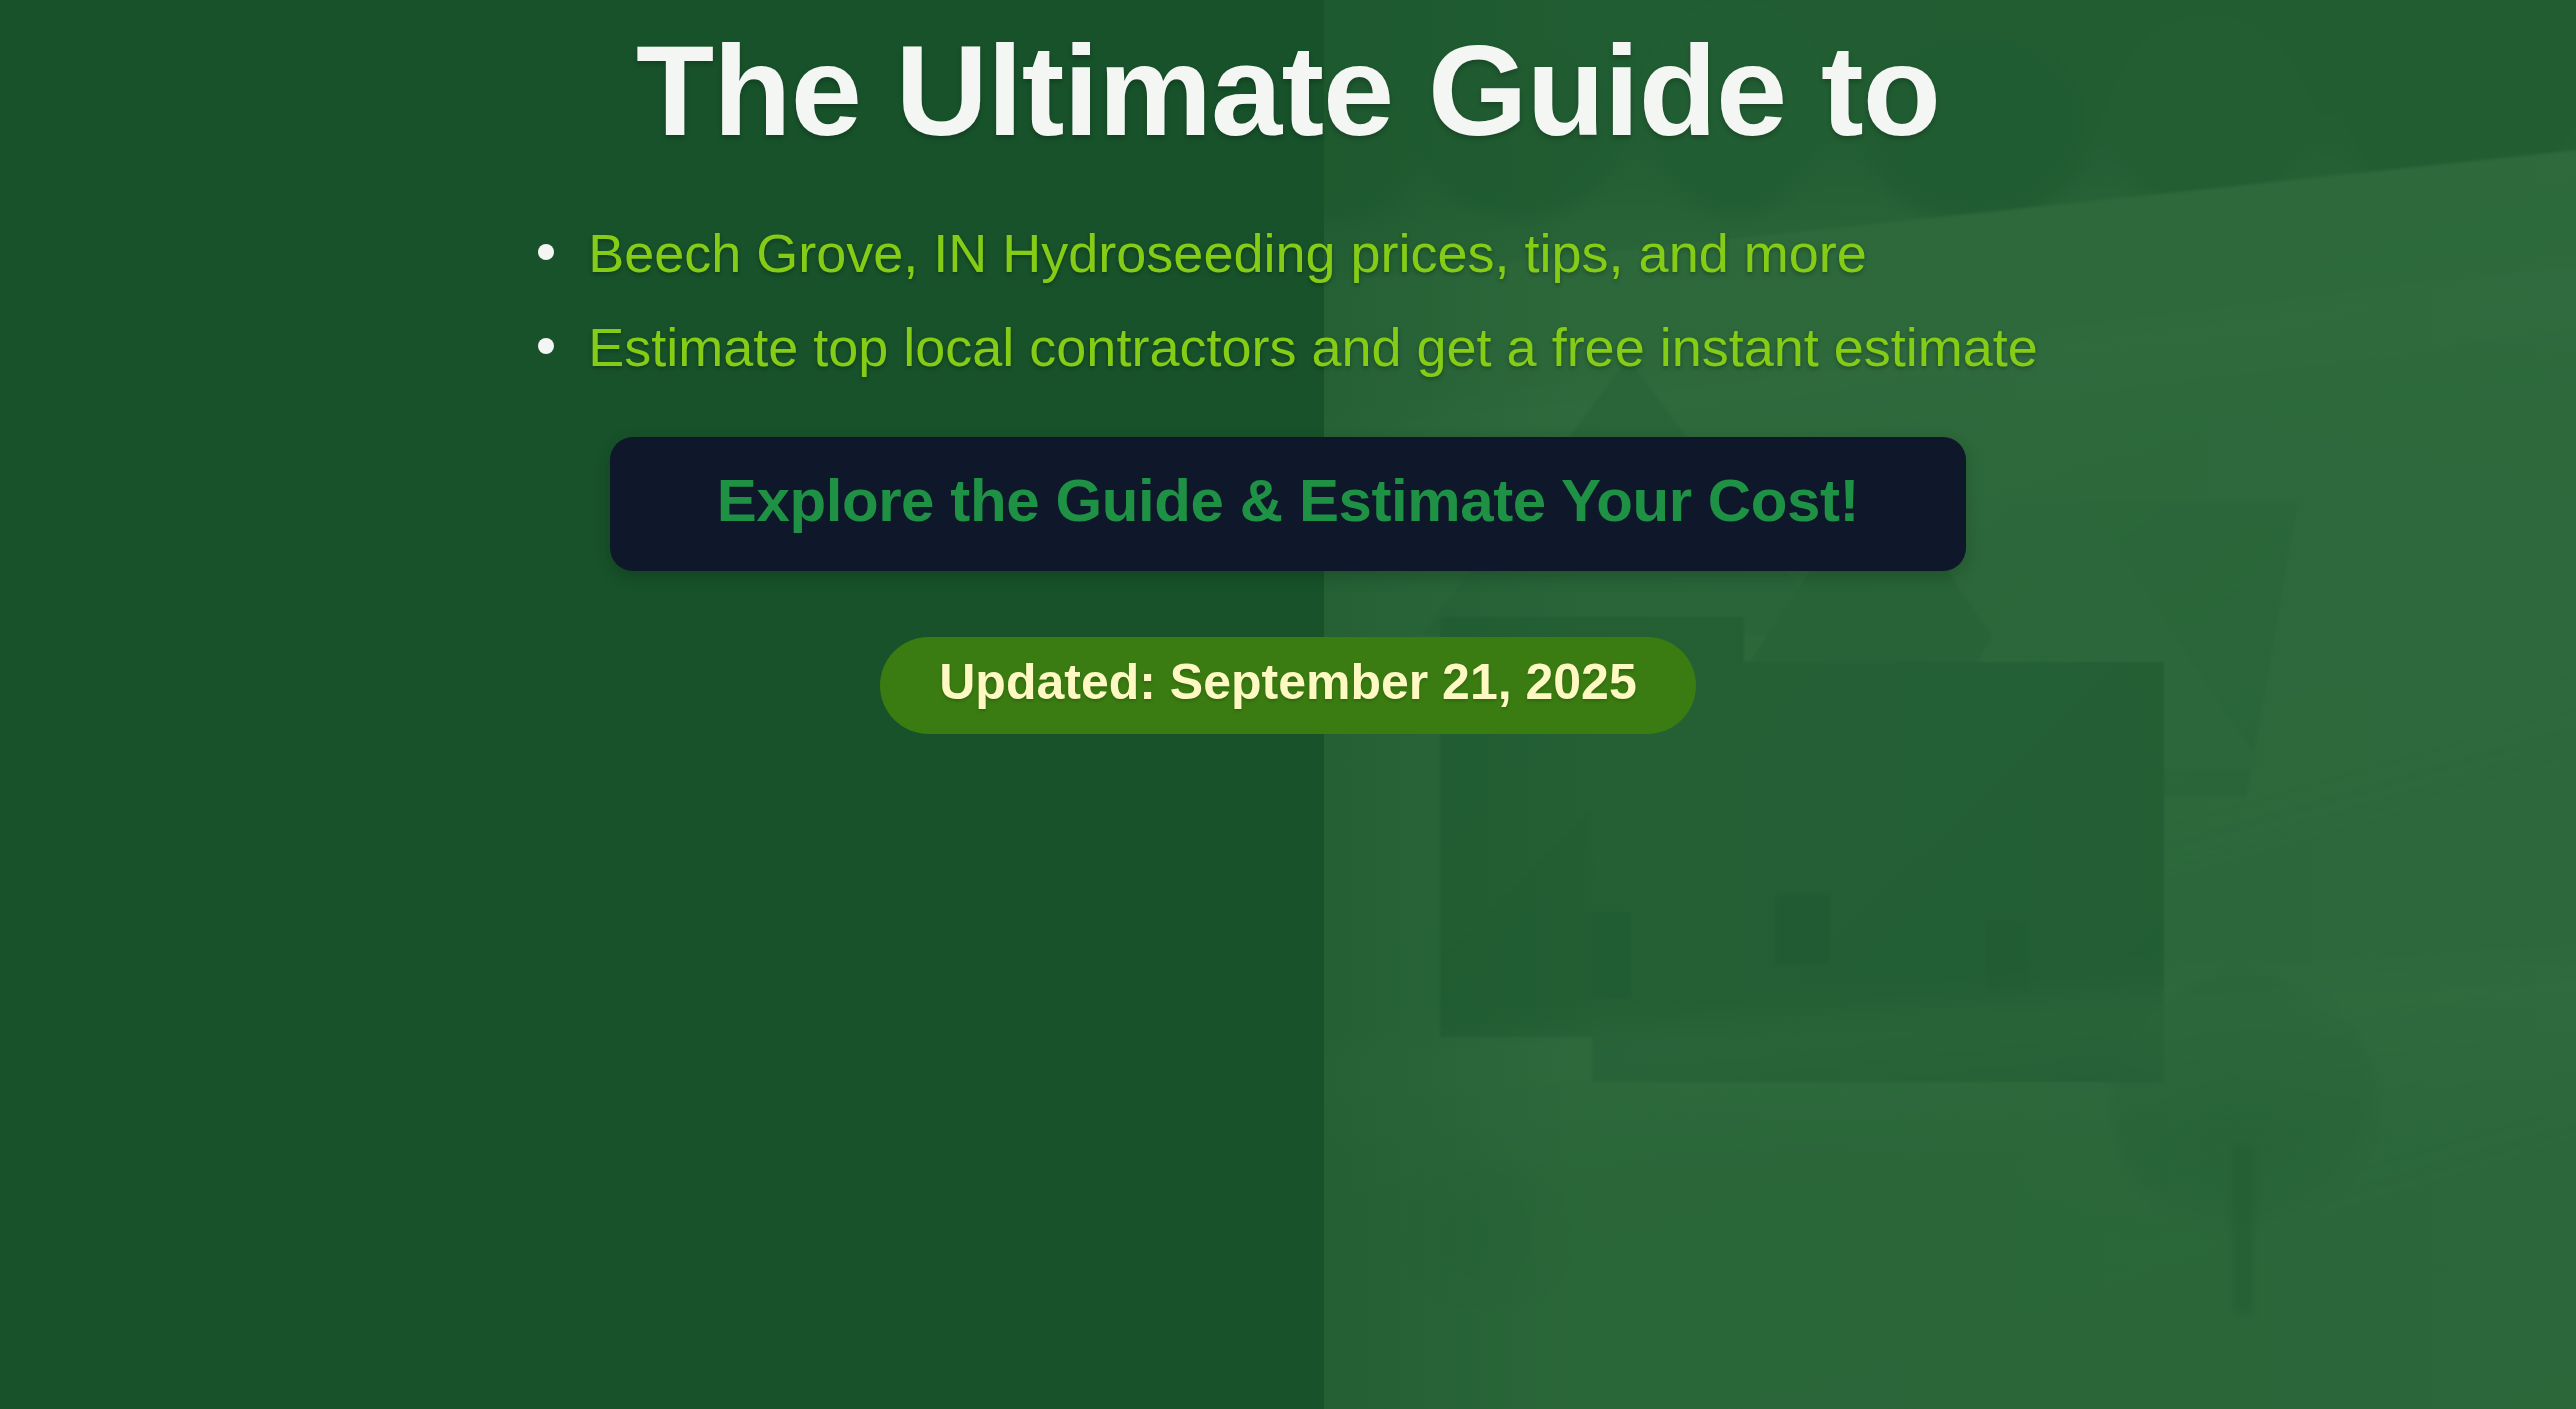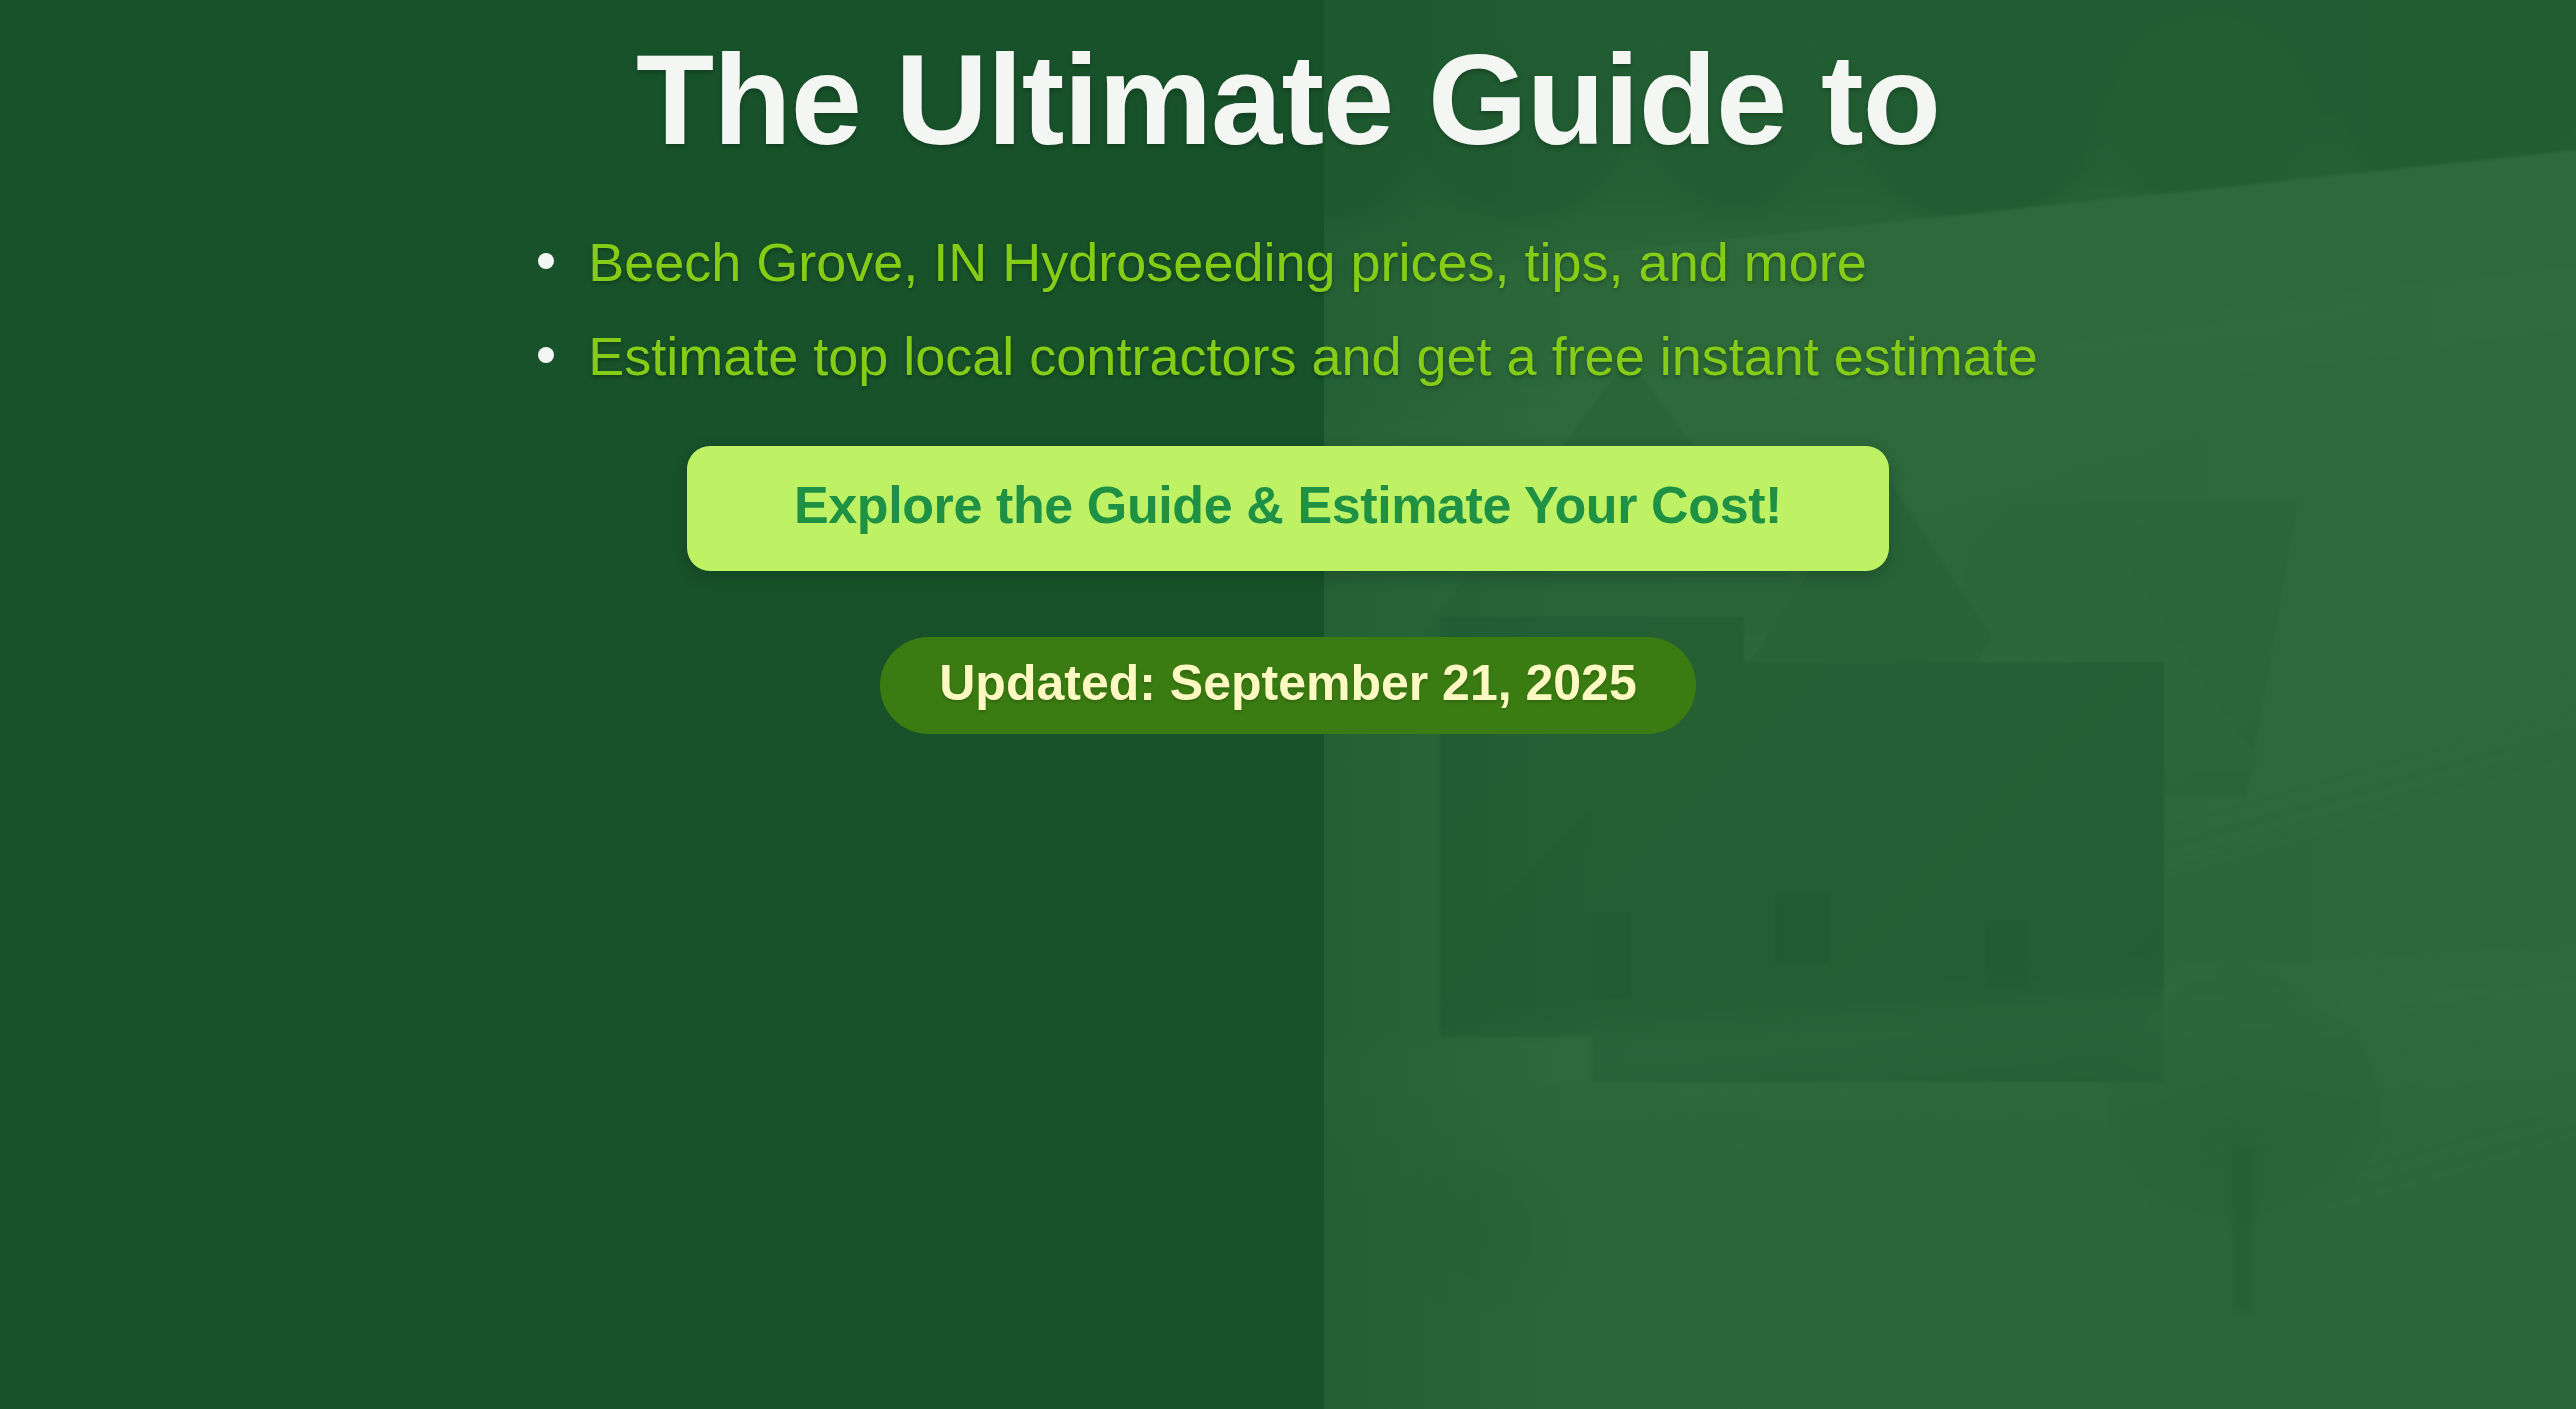--- a/index.html
+++ b/index.html
@@ -204,21 +204,21 @@
   }
 
   .headline {
     margin: 0;
     width: 2248px;
     text-align: center;
     font-size: 128px;
     line-height: 1.02;
     font-weight: bold;
     letter-spacing: -0.9px;
-    padding-top: 35px;
+    padding-top: 26px;
   }
   .hl-line { display: block; }
   .hl-white {
     color: #f4f6f4;
     text-shadow: 0 2.7px 5.4px rgba(0,0,0,0.22);
   }
   .hl-accent {
     color: #a6e84c;
     text-shadow: 0 2.7px 5.4px rgba(0,0,0,0.28);
   }
@@ -256,23 +256,23 @@
     text-align: left;
   }
 
   .cta-wrap {
     margin-top: 43px;
     display: flex;
     justify-content: center;
     width: 2576px;
   }
   .cta-button {
-    background: #bef264;
+    background: #0f172a;
     color: #1e9145;
-    font-size: 52px;
+    font-size: 60px;
     font-weight: bold;
     letter-spacing: -0.4px;
     padding: 32px 107px 39px 107px;
     border: none;
     border-radius: 23px;
     box-shadow: 0 5.4px 16px rgba(0,0,0,0.18);
     cursor: pointer;
     font-family: "Liberation Sans", sans-serif;
     line-height: 1.05;
     white-space: nowrap;

